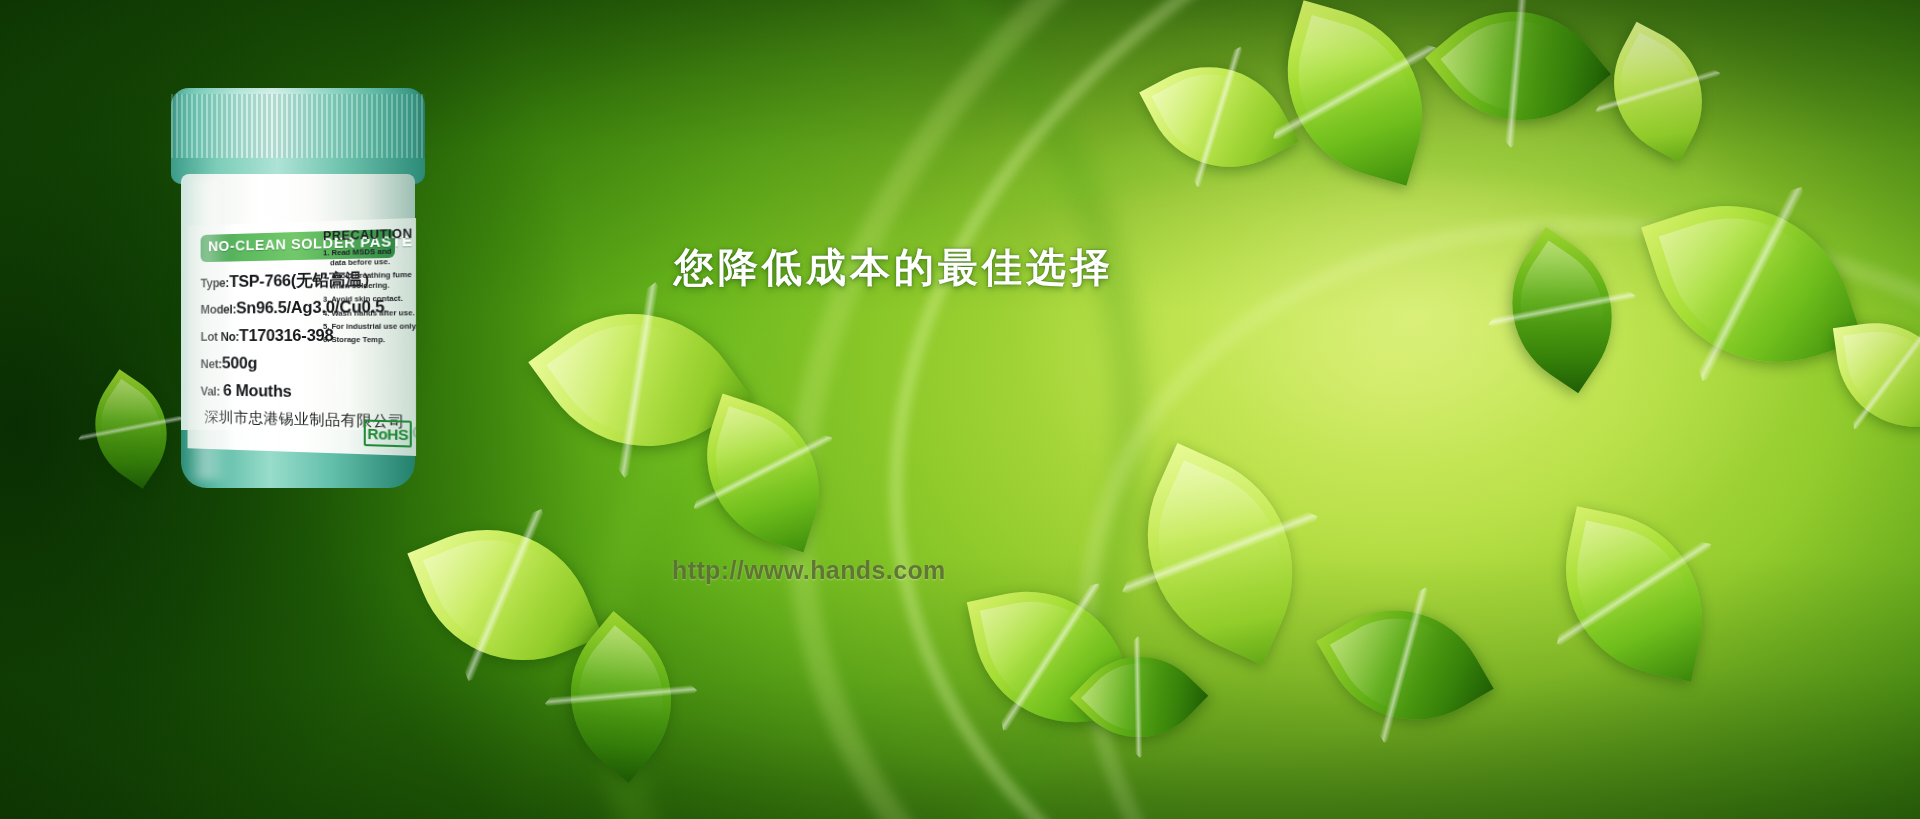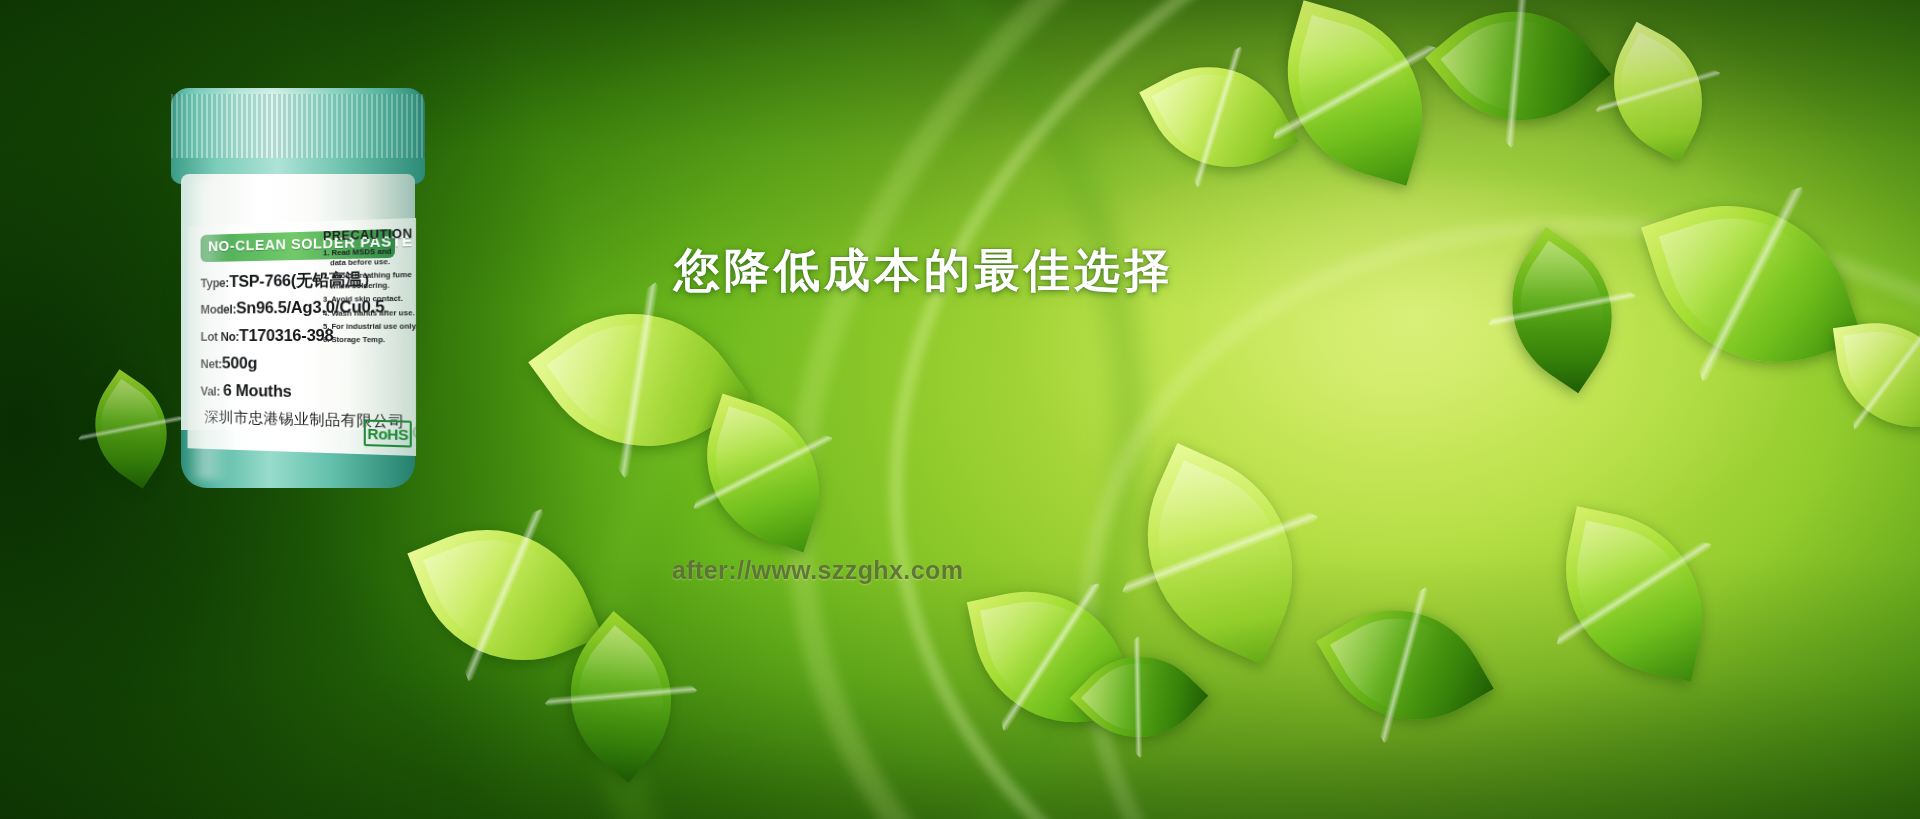--- a/index.html
+++ b/index.html
@@ -137,21 +137,21 @@
     font-family:"DejaVu Sans","Liberation Sans",sans-serif;
     font-size:76px; font-weight:700; line-height:1.0; color:#0f6b14;
     letter-spacing:6px; white-space:nowrap;
     -webkit-text-stroke:5px #ffffff;
     paint-order:stroke fill;
     text-shadow:0 3px 5px rgba(20,70,8,0.30);
   }
   .subhead {
     margin-top:24px;
     font-family:"DejaVu Sans","Liberation Sans",sans-serif;
-    font-size:46px; font-weight:700; line-height:1.05; color:#ffffff;
+    font-size:40px; font-weight:700; line-height:1.05; color:#ffffff;
     letter-spacing:4px; white-space:nowrap; padding-left:108px;
     text-shadow:0 2px 6px rgba(22,80,10,0.55), 0 0 2px rgba(30,90,12,0.65);
   }
   .site-url {
     position:absolute; left:672px; top:556px;
     font-family:"Liberation Sans","DejaVu Sans",sans-serif;
     font-size:25px; font-weight:700; letter-spacing:0.4px;
     color:#5d6d38; opacity:0.88;
     text-shadow:0 1px 2px rgba(255,255,255,0.35);
   }
@@ -282,15 +282,15 @@
       <div class="ce">CE</div>
     </div>
 
     <div class="jar-gloss"></div>
   </div>
 
   <div id="copy">
     <div class="subhead">您降低成本的最佳选择</div>
   </div>
 
-  <div class="site-url">after://www.szzghx.com</div>
+  <div class="site-url">http://www.hands.com</div>
 
 </div>
 
 </body></html>

